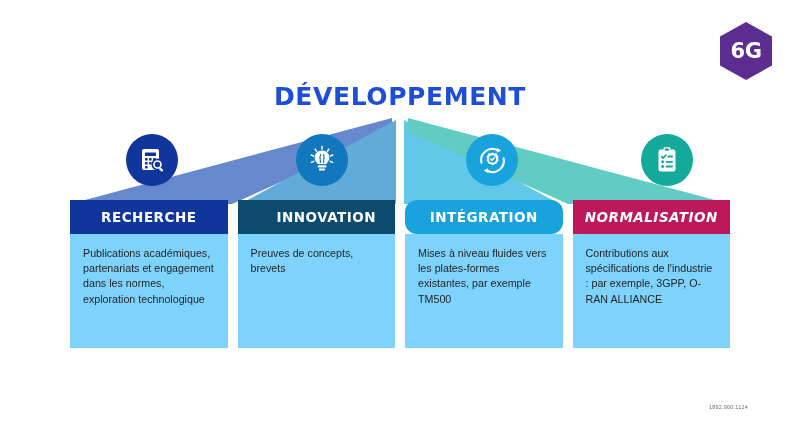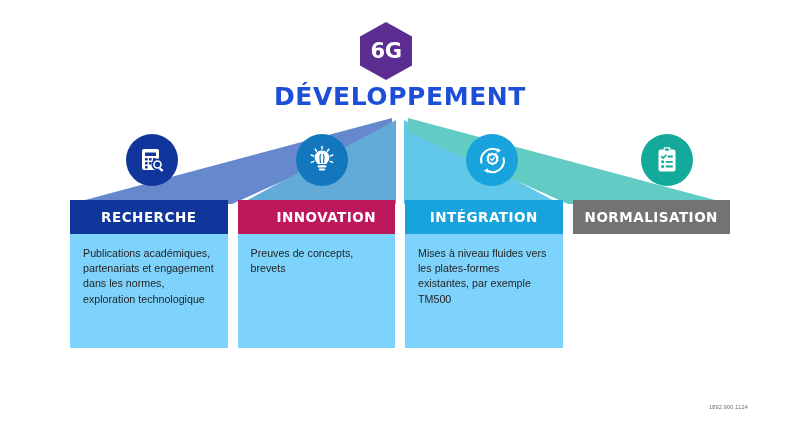--- a/index.html
+++ b/index.html
@@ -19,21 +19,21 @@
     background: #ffffff;
     overflow: hidden;
   }
 
   
   #logo-wrap {
     position: absolute;
     left: 0;
     top: 22px;
     width: 772px;
-    text-align: center;
+    text-align: right;
   }
   .hex {
     position: relative;
     display: inline-block;
     width: 52px;
     height: 58px;
   }
   .hex .hexshape {
     position: absolute;
     inset: 0;
@@ -241,31 +241,32 @@
   </div>
 
   <div id="columns">
 
     <div class="col">
       <div class="col-head" style="background:#10369b;">RECHERCHE</div>
       <div class="col-body">Publications académiques, partenariats et engagement dans les normes, exploration technologique</div>
     </div>
 
     <div class="col">
-      <div class="col-head" style="background:#be185d;padding-left:20px;">INNOVATION</div>
+      <div class="col-head" style="background:#0c4a6e;padding-left:20px;">INNOVATION</div>
       <div class="col-body">Preuves de concepts, brevets</div>
     </div>
 
     <div class="col">
-      <div class="col-head" style="background:#18a3dc;">INTÉGRATION</div>
+      <div class="col-head" style="background:#18a3dc;border-radius:12px;">INTÉGRATION</div>
       <div class="col-body">Mises à niveau fluides vers les plates-formes existantes, par exemple TM500</div>
     </div>
 
     <div class="col">
-      <div class="col-head" style="background:#737373;">NORMALISATION</div>
+      <div class="col-head" style="background:#be185d;font-style:italic;">NORMALISATION</div>
+      <div class="col-body">Contributions aux spécifications de l'industrie : par exemple, 3GPP, O-RAN ALLIANCE</div>
     </div>
 
   </div>
 
 
   <div id="footer-code">1892.900.1124</div>
 
 </div>
 
 </body></html>

